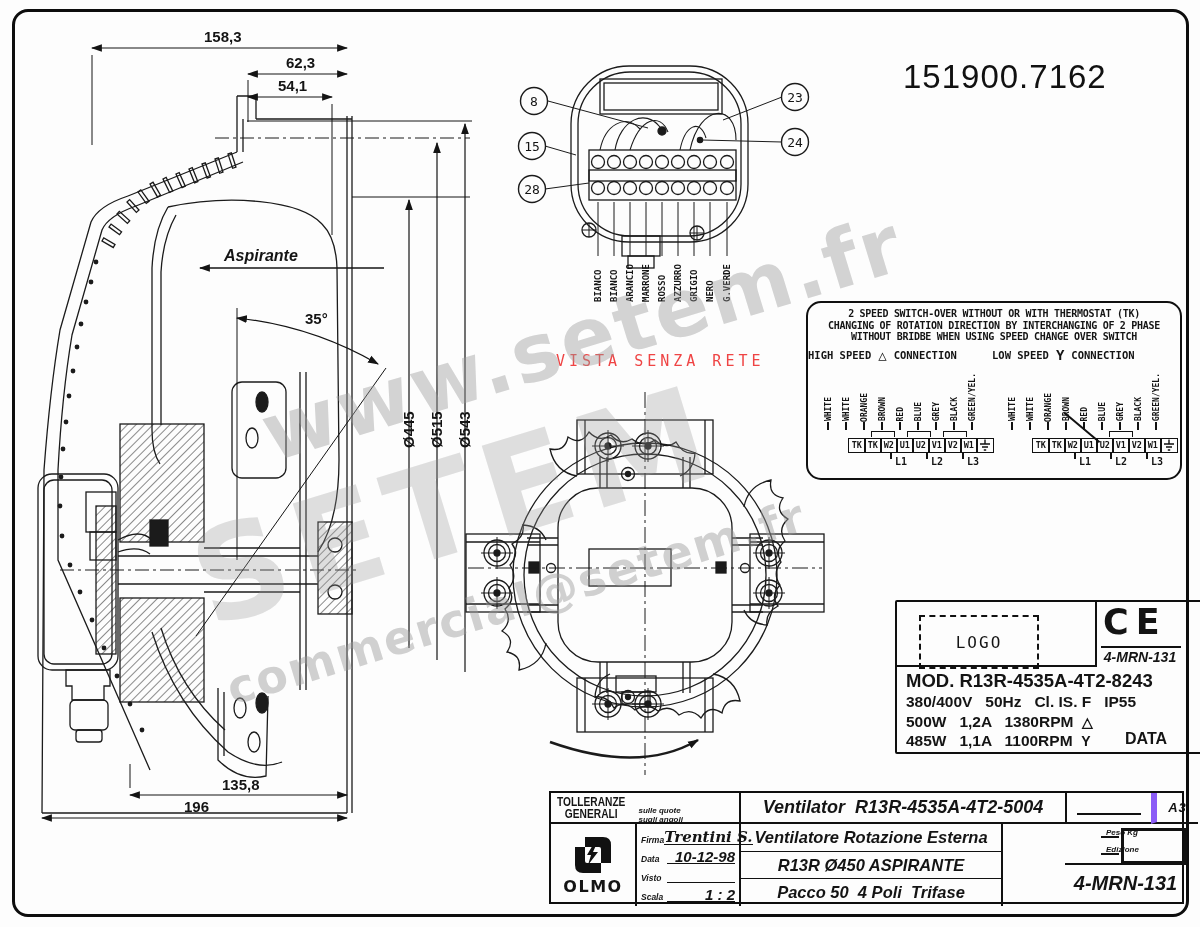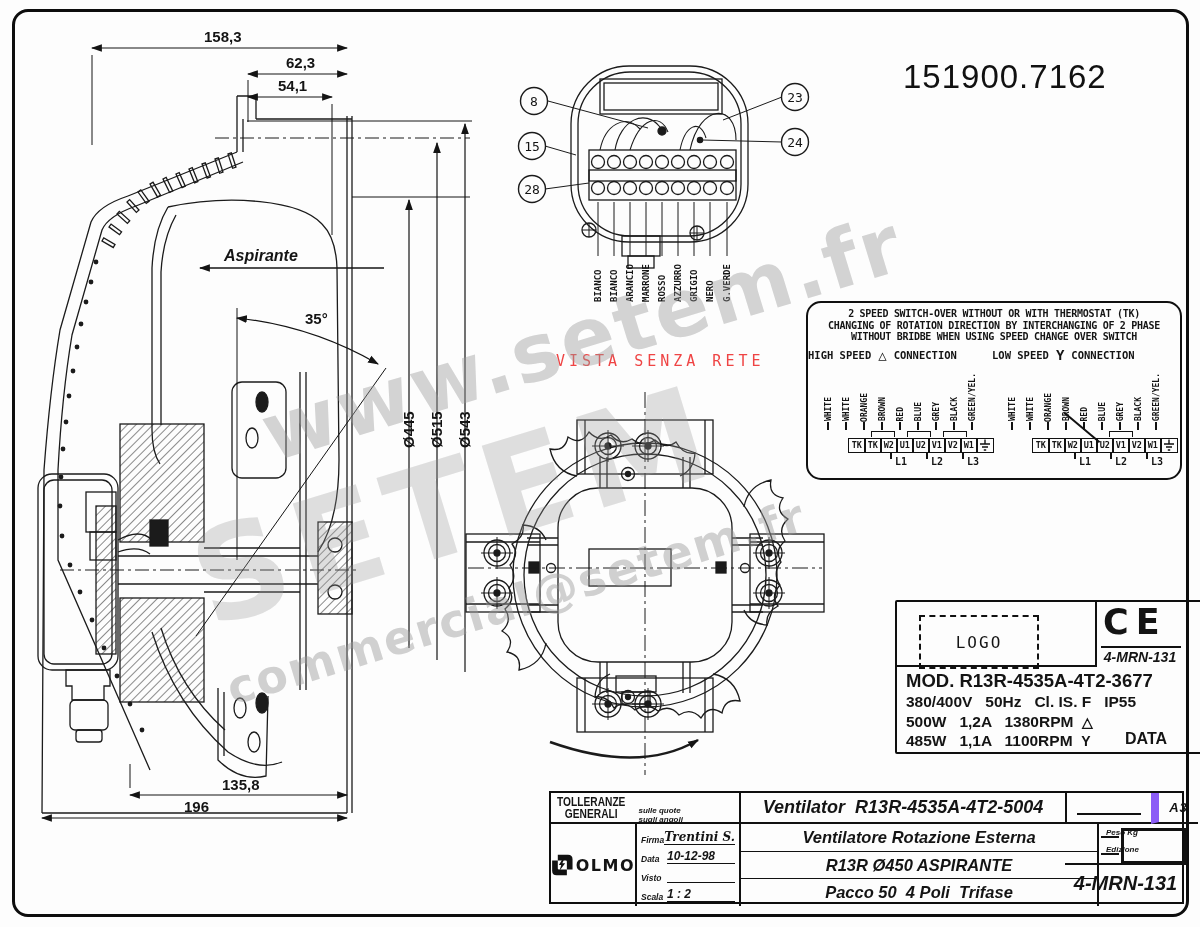--- a/index.html
+++ b/index.html
@@ -73,33 +73,33 @@
   .tblock{left:549px;top:791px;width:635px;height:113px;border:2.5px solid #0e0e0e;box-sizing:border-box;z-index:3;}
   .tb-cell{position:absolute;box-sizing:border-box;}
   .tb-hdr{top:0;height:31px;border-bottom:2px solid #111;}
   .c-tol{left:0;width:190px;border-right:2px solid #111;display:flex;align-items:center;gap:7px;}
   .tol-big{font-weight:bold;font-size:12px;line-height:12px;text-align:center;transform:scaleX(.85);}
   .tol-small{font-style:italic;font-weight:bold;font-size:8px;line-height:9px;margin-top:15px;}
   .c-title{left:190px;width:324px;display:flex;align-items:center;justify-content:center;
            font-style:italic;font-weight:bold;font-size:18px;white-space:pre;}
   .c-blank{left:514px;width:86px;border-left:2px solid #111;}
   .c-blank span{position:absolute;left:10px;bottom:7px;width:64px;border-bottom:2px solid #111;}
-  .c-a3{left:600px;width:47px;border-left:8px solid #8b5cf6;display:flex;align-items:center;justify-content:center;
+  .c-a3{left:600px;width:47px;border-left:6px solid #8b5cf6;display:flex;align-items:center;justify-content:center;
         font-style:italic;font-weight:bold;font-size:13px;letter-spacing:1px;}
   .tb-body{top:31px;height:82px;}
-  .c-olmo{left:0;width:86px;border-right:2px solid #111;display:flex;flex-direction:row;align-items:center;
+  .c-olmo{left:0;width:86px;border-right:2px solid #111;display:flex;flex-direction:column;align-items:center;
           justify-content:center;gap:2px;}
   .olmo-word{font-weight:bold;font-size:16px;letter-spacing:1.5px;font-family:"DejaVu Sans",sans-serif;}
   .c-fields{left:86px;width:104px;border-right:2px solid #111;padding:2px 4px 0 4px;}
   .f-row{display:flex;align-items:flex-end;height:19px;}
   .f-label{font-style:italic;font-weight:bold;font-size:8.5px;width:26px;}
-  .f-val{flex:1;border-bottom:1.6px solid #111;font-size:12px;font-weight:bold;font-style:italic;
-         text-align:left;line-height:13px;white-space:pre;}
+  .f-val{flex:1;border-bottom:1.6px solid #111;font-size:15px;font-weight:bold;font-style:italic;
+         text-align:right;line-height:13px;white-space:pre;}
   .f-script{font-family:"DejaVu Serif",serif;}
-  .c-desc{left:190px;width:358px;border-right:2px solid #111;display:flex;flex-direction:column;}
+  .c-desc{left:190px;width:262px;border-right:2px solid #111;display:flex;flex-direction:column;}
   .d-row{flex:1;display:flex;align-items:center;justify-content:center;font-style:italic;font-weight:bold;
          font-size:16.5px;border-bottom:1.6px solid #111;white-space:pre;}
   .d-row:last-child{border-bottom:none;}
   .c-info{left:514px;width:121px;}
   .info-label{position:absolute;font-style:italic;font-weight:bold;font-size:8px;left:5px;padding-left:36px;}
   .peso{top:4px;}
   .ediz{top:21px;}
   .info-uline{position:absolute;height:1.5px;background:#111;left:36px;width:18px;}
   .ul1{top:12px;}.ul2{top:29px;}
   .info-box{position:absolute;left:56px;top:4px;width:60px;height:30px;border:3px solid #111;}
@@ -578,21 +578,21 @@
     </div>
   </div>
 
   <div class="abs nameplate">
     <div class="np-logo">LOGO</div>
     <div class="np-vline"></div>
     <div class="np-hline-ce"></div>
     <div class="np-hline-logo"></div>
     <div class="np-ce">CE</div>
     <div class="np-code">4-MRN-131</div>
-    <div class="np-row np-mod">MOD. R13R-4535A-4T2-3677</div>
+    <div class="np-row np-mod">MOD. R13R-4535A-4T2-8243</div>
     <div class="np-row np-elec">380/400V   50Hz   Cl. IS. F   IP55</div>
     <div class="np-row np-500"><span>500W   1,2A   1380RPM  </span><span class="np-sym">△</span></div>
     <div class="np-row np-485"><span>485W   1,1A   1100RPM  </span><span class="np-sym">Y</span></div>
     <div class="np-data">DATA</div>
   </div>
 
   <div class="abs tblock">
     <div class="tb-cell tb-hdr c-tol">
       <div class="tol-big">
         <div>TOLLERANZE</div>

